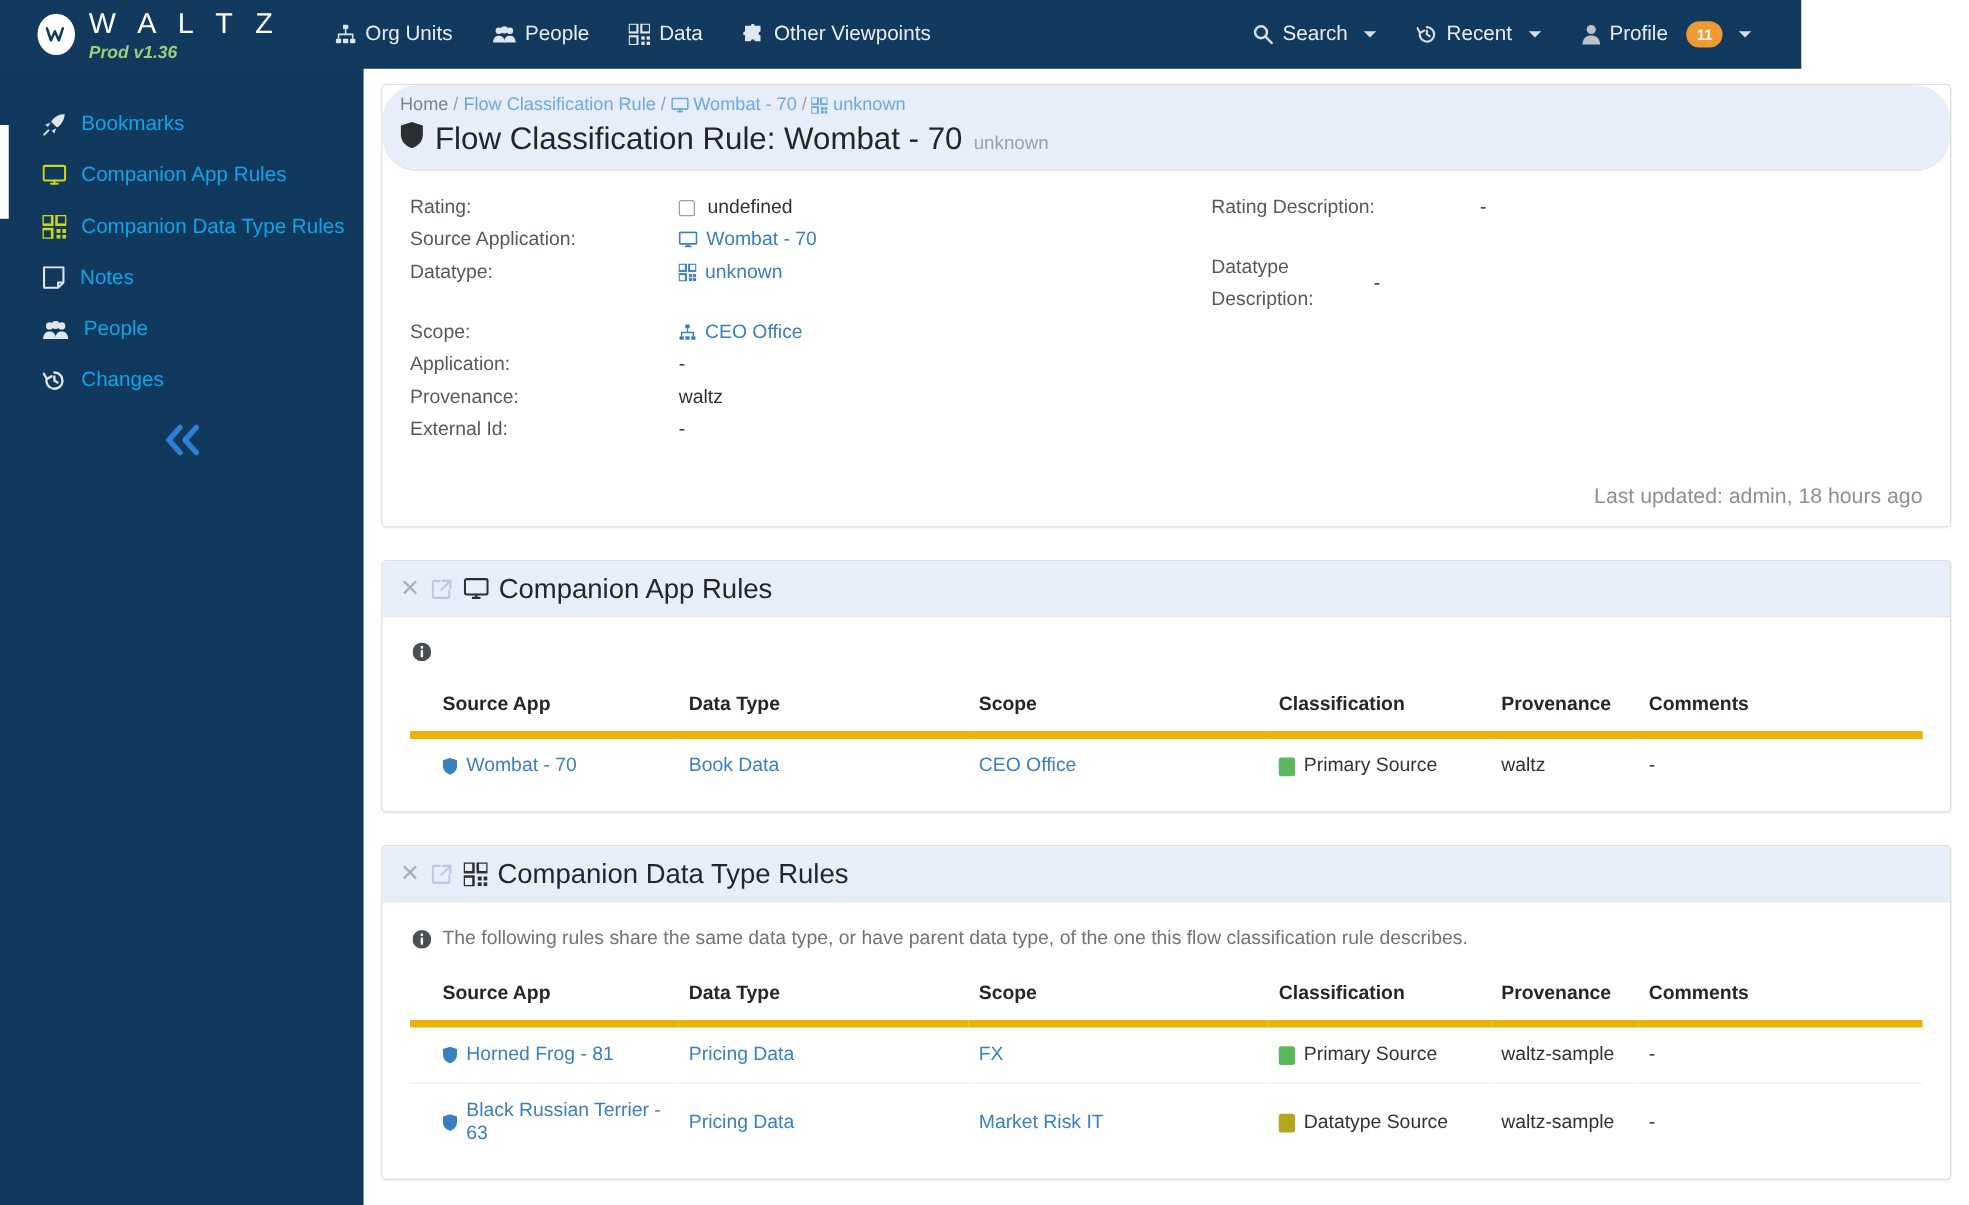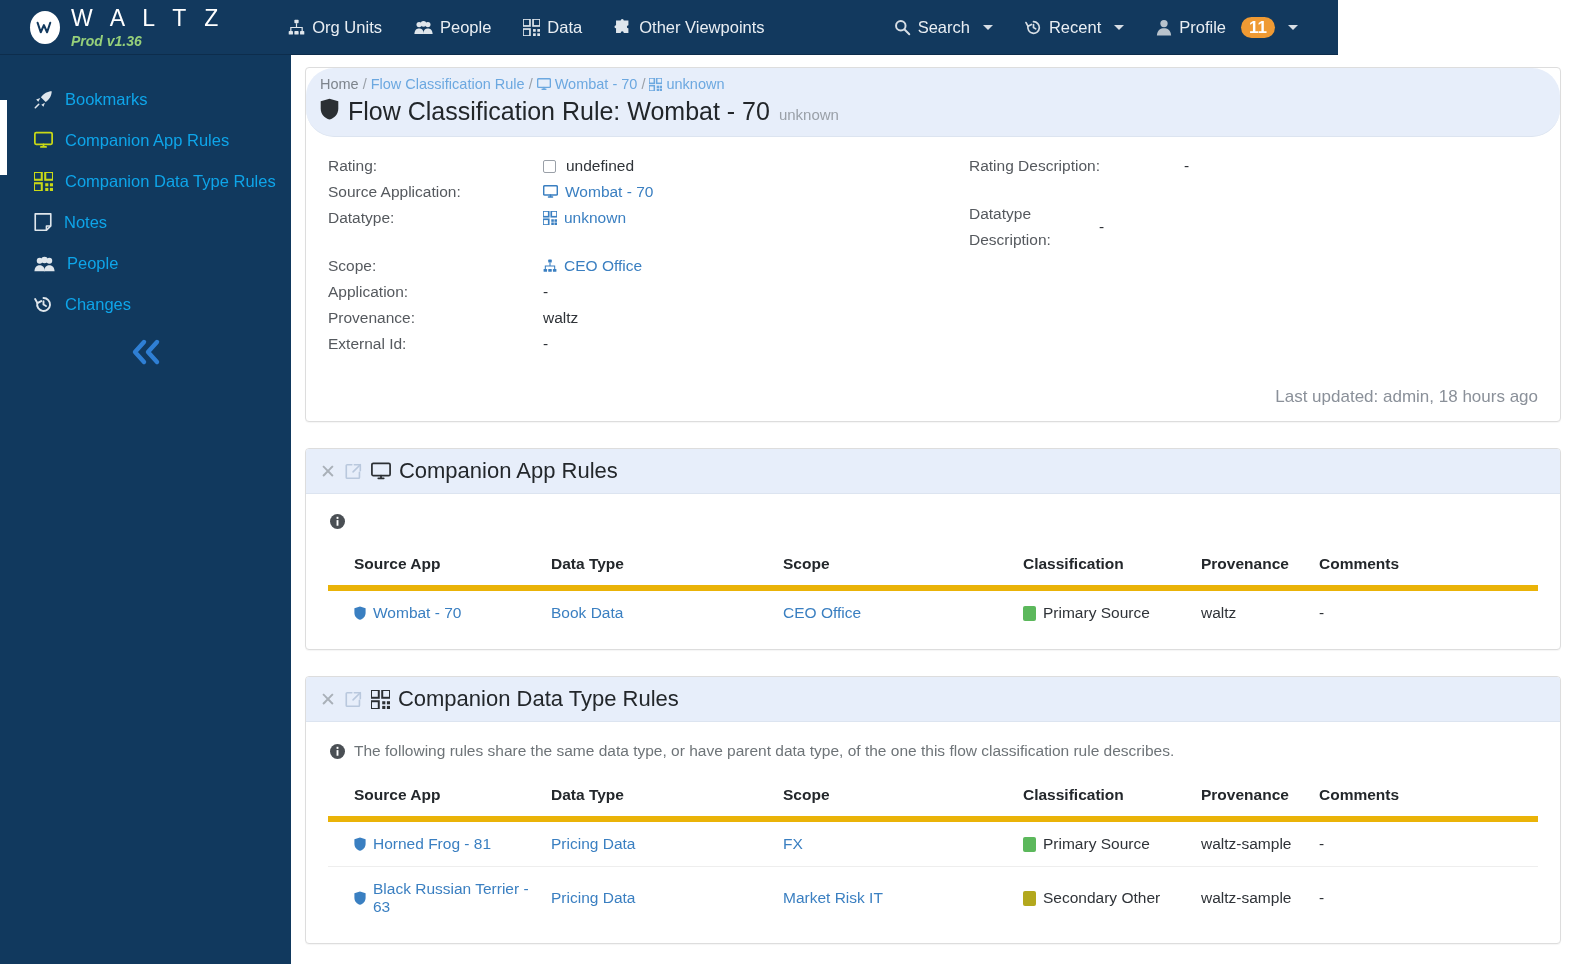--- a/index.html
+++ b/index.html
@@ -7,25 +7,24 @@
     margin: 0; padding: 0;
     width: 1575px; height: 964px;
     font-family: "Liberation Sans", sans-serif;
     background: #ffffff;
     overflow: hidden;
   }
 
   
   .navbar {
     position: absolute; top: 0; left: 0;
-    width: 1338px; height: 55px;
+    width: 1441px; height: 55px;
     background: #12395e;
     display: flex; align-items: center;
     border-bottom: 1px solid #0d2d4c;
-    gap: 20px;
   }
   .brand {
     display: flex; align-items: center;
     margin-left: 30px; margin-right: 28px;
     text-decoration: none;
   }
   .brand-mark {
     width: 30px; height: 33px; border-radius: 50%;
     background: #ffffff; color: #12395e;
     display: flex; align-items: center; justify-content: center;
@@ -54,21 +53,21 @@
   }
   .caret {
     display: inline-block; width: 0; height: 0; margin-left: 6px;
     border-left: 5px solid transparent; border-right: 5px solid transparent;
     border-top: 5px solid #d7dee5;
   }
   .badge-count {
     display: inline-flex; align-items: center; justify-content: center;
     min-width: 28px; height: 21px; padding: 0 8px;
     border-radius: 11px; background: #ef9a33; color: #ffffff;
-    font-size: 17px; font-weight: 700; margin-left: 8px;
+    font-size: 12px; font-weight: 700; margin-left: 8px;
   }
   .ico { display: inline-flex; align-items: center; justify-content: center; }
 
   
   .sidebar {
     position: absolute; top: 55px; left: 0;
     width: 291px; height: 909px;
     background: #11395e;
   }
   .sidebar-item {
@@ -680,21 +679,21 @@
             </td>
             <td class="col-dt">
               <a class="link">Pricing Data</a>
             </td>
             <td class="col-sc">
               <a class="link">Market Risk IT</a>
             </td>
             <td class="col-cl">
               <span class="cell-inline">
                 <span class="swatch" style="background:#b3a81d;"></span>
-                <span>Secondary Other</span>
+                <span>Datatype Source</span>
               </span>
             </td>
             <td class="col-pv">waltz-sample</td>
             <td class="col-cm">-</td>
           </tr>
         </tbody>
       </table>
     </div>
   </div>
 

